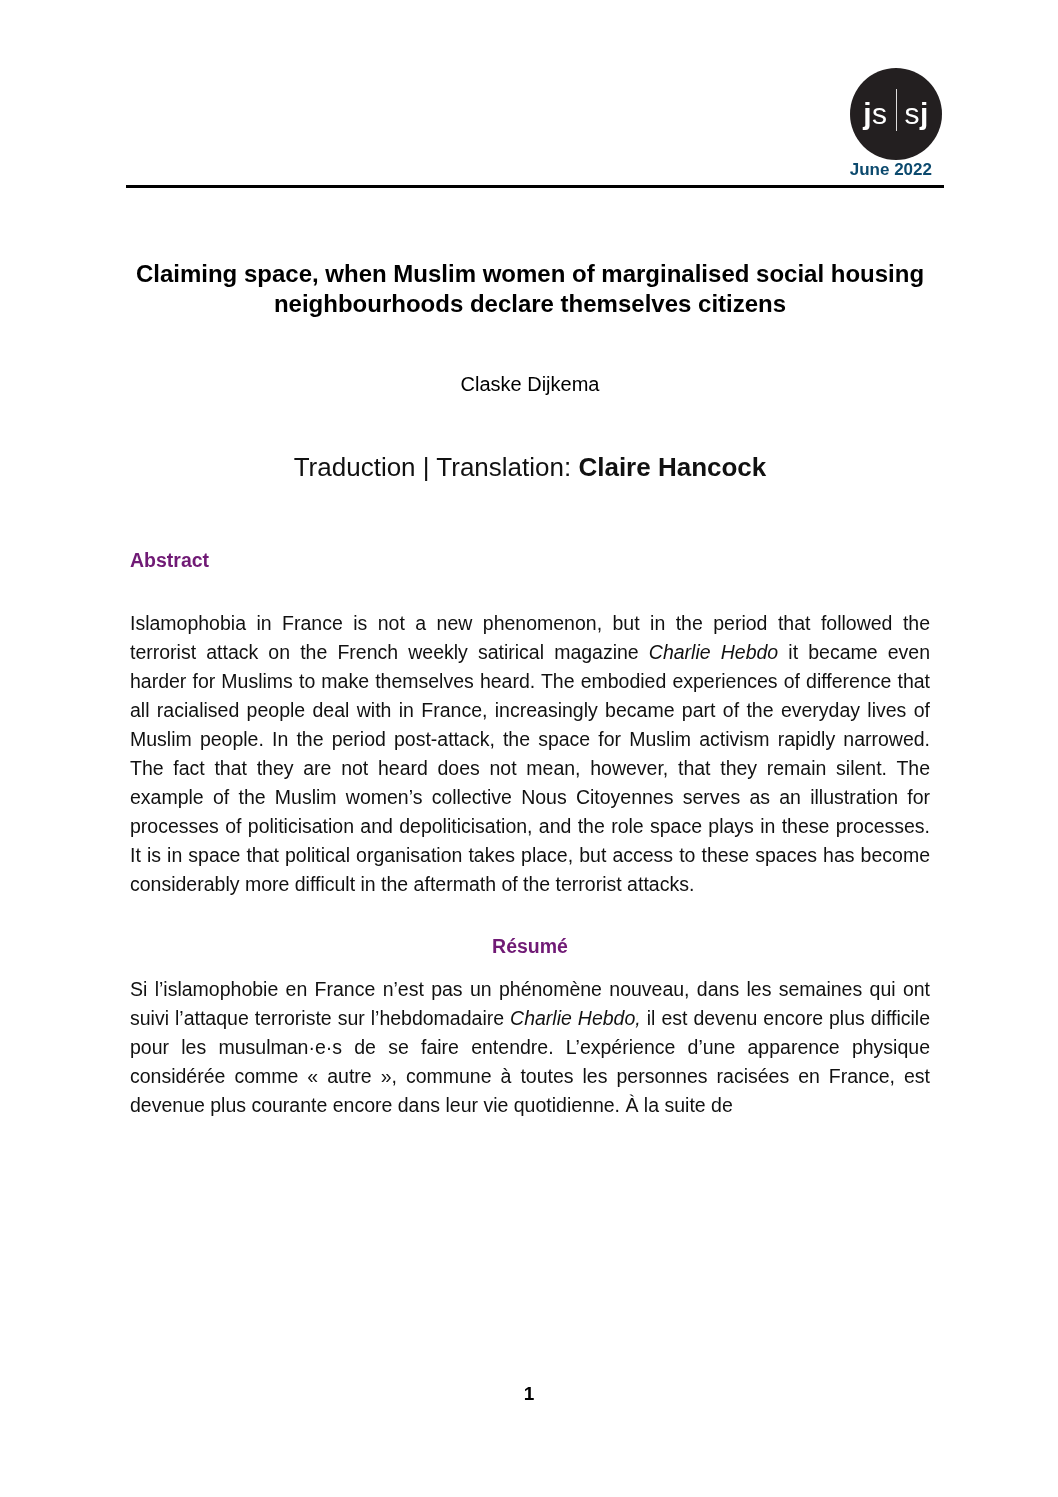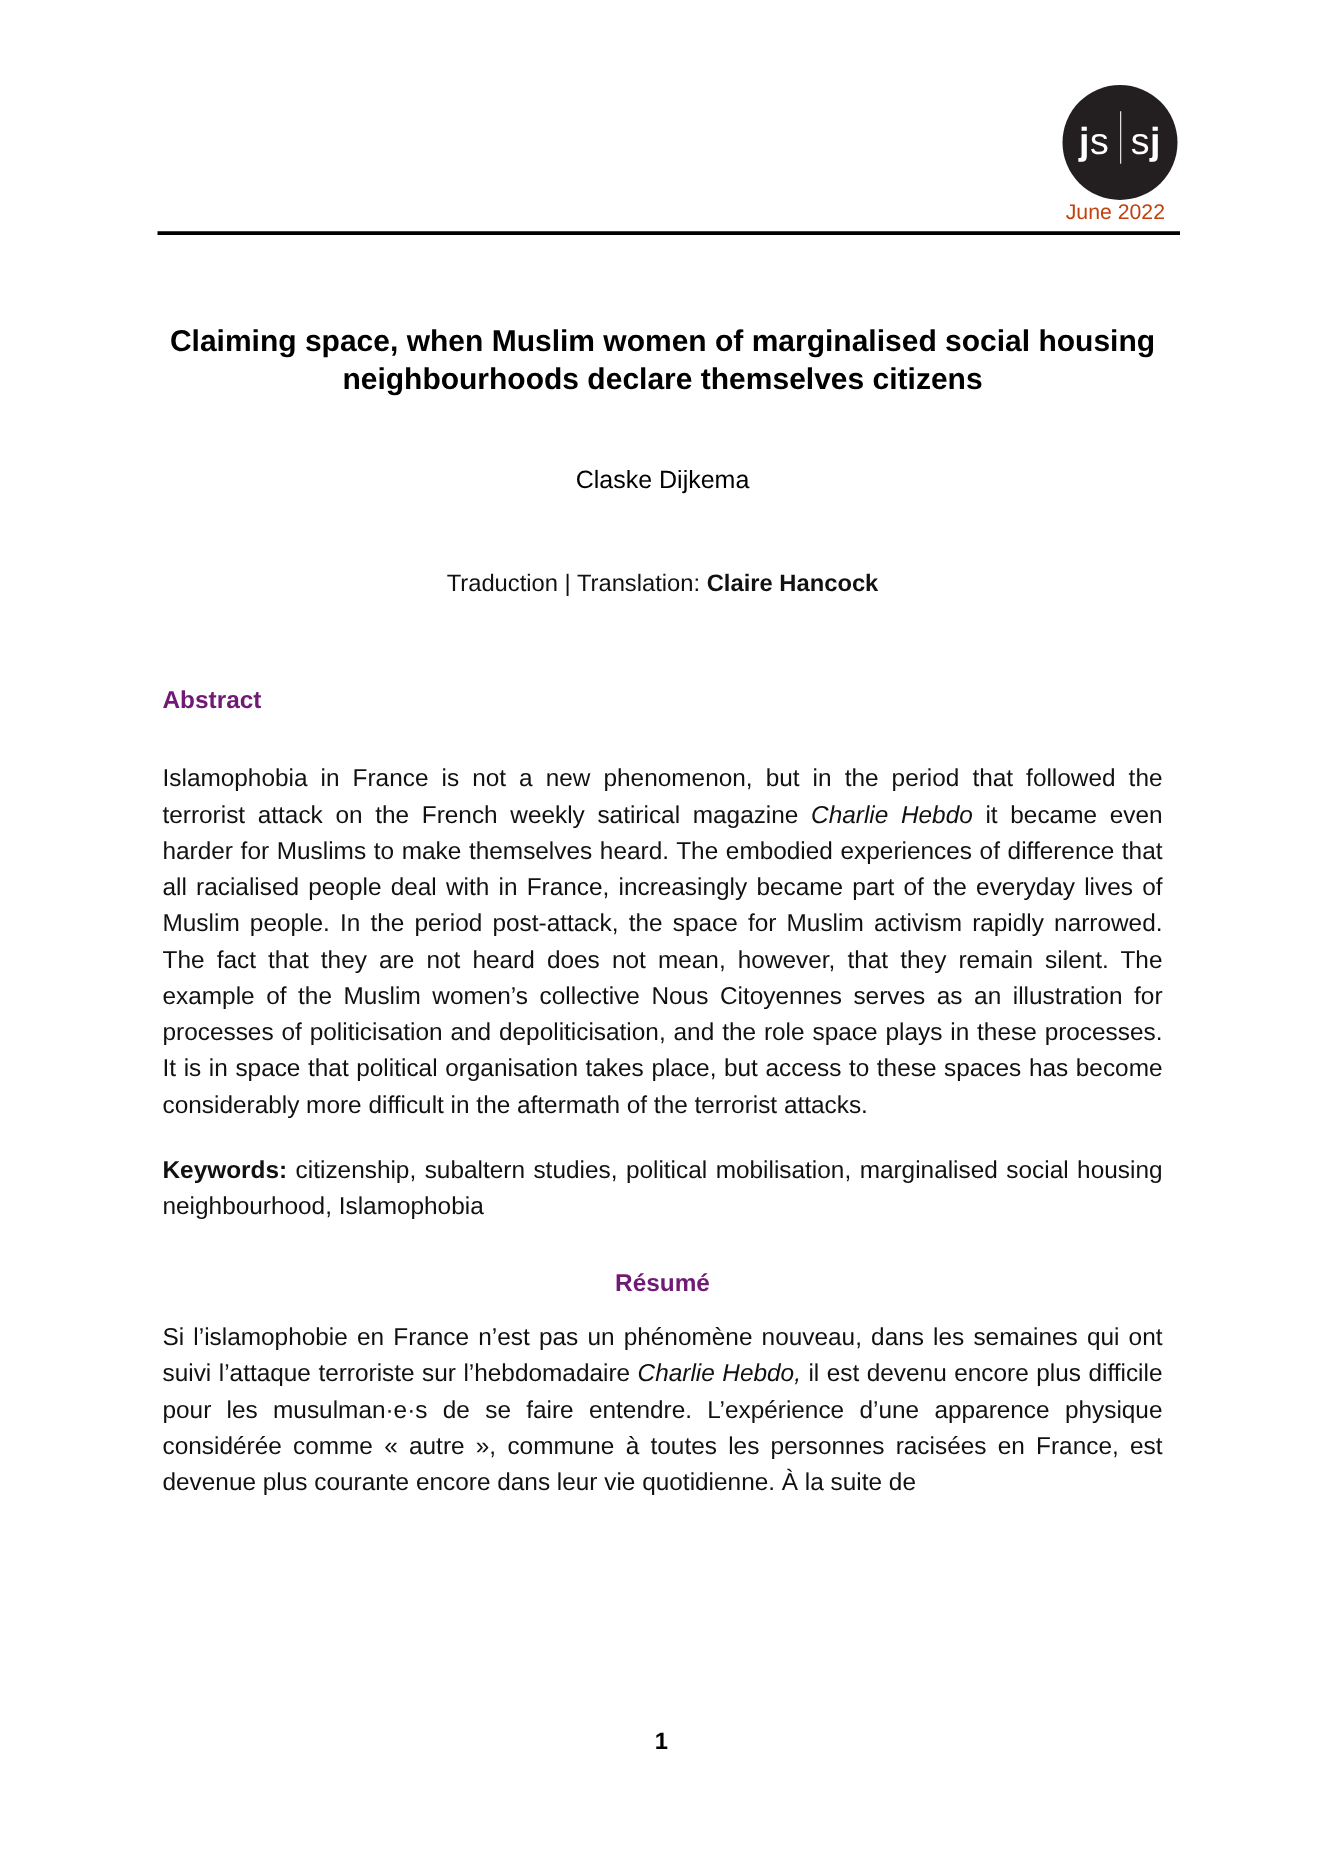--- a/index.html
+++ b/index.html
@@ -50,21 +50,22 @@
     height: 42px;
     background: rgba(255,255,255,0.85);
     margin: 0 8px;
     transform: translateY(-4px);
   }
   .issue-date {
     position: absolute;
     top: 160px;
     right: 126px;
     font-size: 17px;
-    color: #c2410c;
+    color: #0c4a6e;
+    font-weight: bold;
   }
   .header-rule {
     position: absolute;
     top: 185px;
     left: 126px;
     right: 114px;
     height: 3px;
     background: #000000;
   }
   
@@ -85,21 +86,21 @@
   .author-name {
     margin-top: 51px;
     text-align: center;
     font-weight: 400;
     font-size: 20px;
     color: #000000;
   }
   .translation-credit {
     margin-top: 54px;
     text-align: center;
-    font-size: 19px;
+    font-size: 26px;
   }
   .translation-credit .translator { font-weight: 700; }
   .affiliation { margin-top: 50px; }
   .email-line  { margin-top: 22px; }
   .section-heading {
     margin-top: 64px;
     font-weight: 700;
     color: #701a75;
   }
   .section-heading.resume { margin-top: 33px; text-align: center; }
@@ -151,21 +152,20 @@
     <div class="author-name">Claske Dijkema</div>
 
     <div class="translation-credit"><span>Traduction | Translation: </span><span class="translator">Claire Hancock</span></div>
 
 
 
     <div class="section-heading">Abstract</div>
 
     <div class="para"><span>Islamophobia in France is not a new phenomenon, but in the period that followed the terrorist attack on the French weekly satirical magazine </span><span class="italic">Charlie Hebdo</span><span> it became even harder for Muslims to make themselves heard. The embodied experiences of difference that all racialised people deal with in France, increasingly became part of the everyday lives of Muslim people. In the period post-attack, the space for Muslim activism rapidly narrowed. The fact that they are not heard does not mean, however, that they remain silent. The example of the Muslim women’s collective Nous Citoyennes serves as an illustration for processes of politicisation and depoliticisation, and the role space plays in these processes. It is in space that political organisation takes place, but access to these spaces has become considerably more difficult in the aftermath of the terrorist attacks.</span></div>
 
-    <div class="para keywords"><span class="bold-label">Keywords:</span><span> citizenship, subaltern studies, political mobilisation, marginalised social housing neighbourhood, Islamophobia</span></div>
 
     <div class="section-heading resume">Résumé</div>
 
     <div class="para resume-body"><span>Si l’islamophobie en France n’est pas un phénomène nouveau, dans les semaines qui ont suivi l’attaque terroriste sur l’hebdomadaire </span><span class="italic">Charlie Hebdo,</span><span> il est devenu encore plus difficile pour les musulman·e·s de se faire entendre. L’expérience d’une apparence physique considérée comme « autre », commune à toutes les personnes racisées en France, est devenue plus courante encore dans leur vie quotidienne. À la suite de</span></div>
 
   </div>
 
   <div class="page-number">1</div>
 
 </div>

